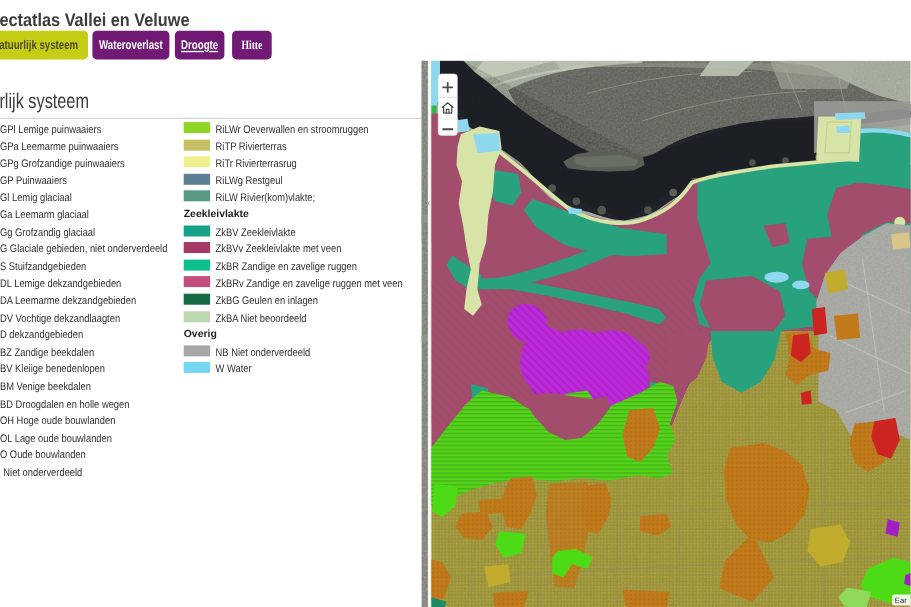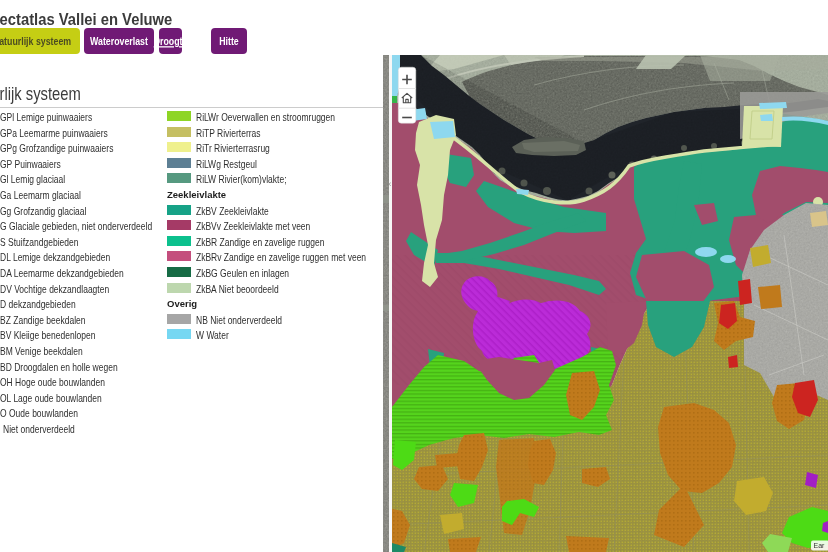--- a/index.html
+++ b/index.html
@@ -30,24 +30,24 @@
 <body>
 
 <div class="title">Klimaateffectatlas Vallei en Veluwe</div>
 <div class="tabs">
   <div class="tab active" style="left:-16px;width:96px;">
       <span>Natuurlijk systeem</span>
     </div>
   <div class="tab" style="left:84px;width:70px;">
       <span>Wateroverlast</span>
     </div>
-  <div class="tab" style="left:159px;width:23px;text-decoration:underline;">
+  <div class="tab" style="left:159px;width:45px;text-decoration:underline;">
       <span>Droogte</span>
     </div>
-  <div class="tab" style="left:211px;width:36px;">
+  <div class="tab" style="left:211px;width:36px;font-family:Liberation Serif, serif;">
       <span>Hitte</span>
     </div>
 </div>
 <div class="leg-head">Natuurlijk systeem</div>
 <div class="divider"></div>
 <div class="legend" id="legend">
     <div class="lrow" style="left:0px;top:4px;">GPl Lemige puinwaaiers</div>
     <div class="lrow" style="left:0px;top:19.6px;">GPa Leemarme puinwaaiers</div>
     <div class="lrow" style="left:0px;top:35.2px;">GPg Grofzandige puinwaaiers</div>
     <div class="lrow" style="left:0px;top:50.8px;">GP Puinwaaiers</div>

